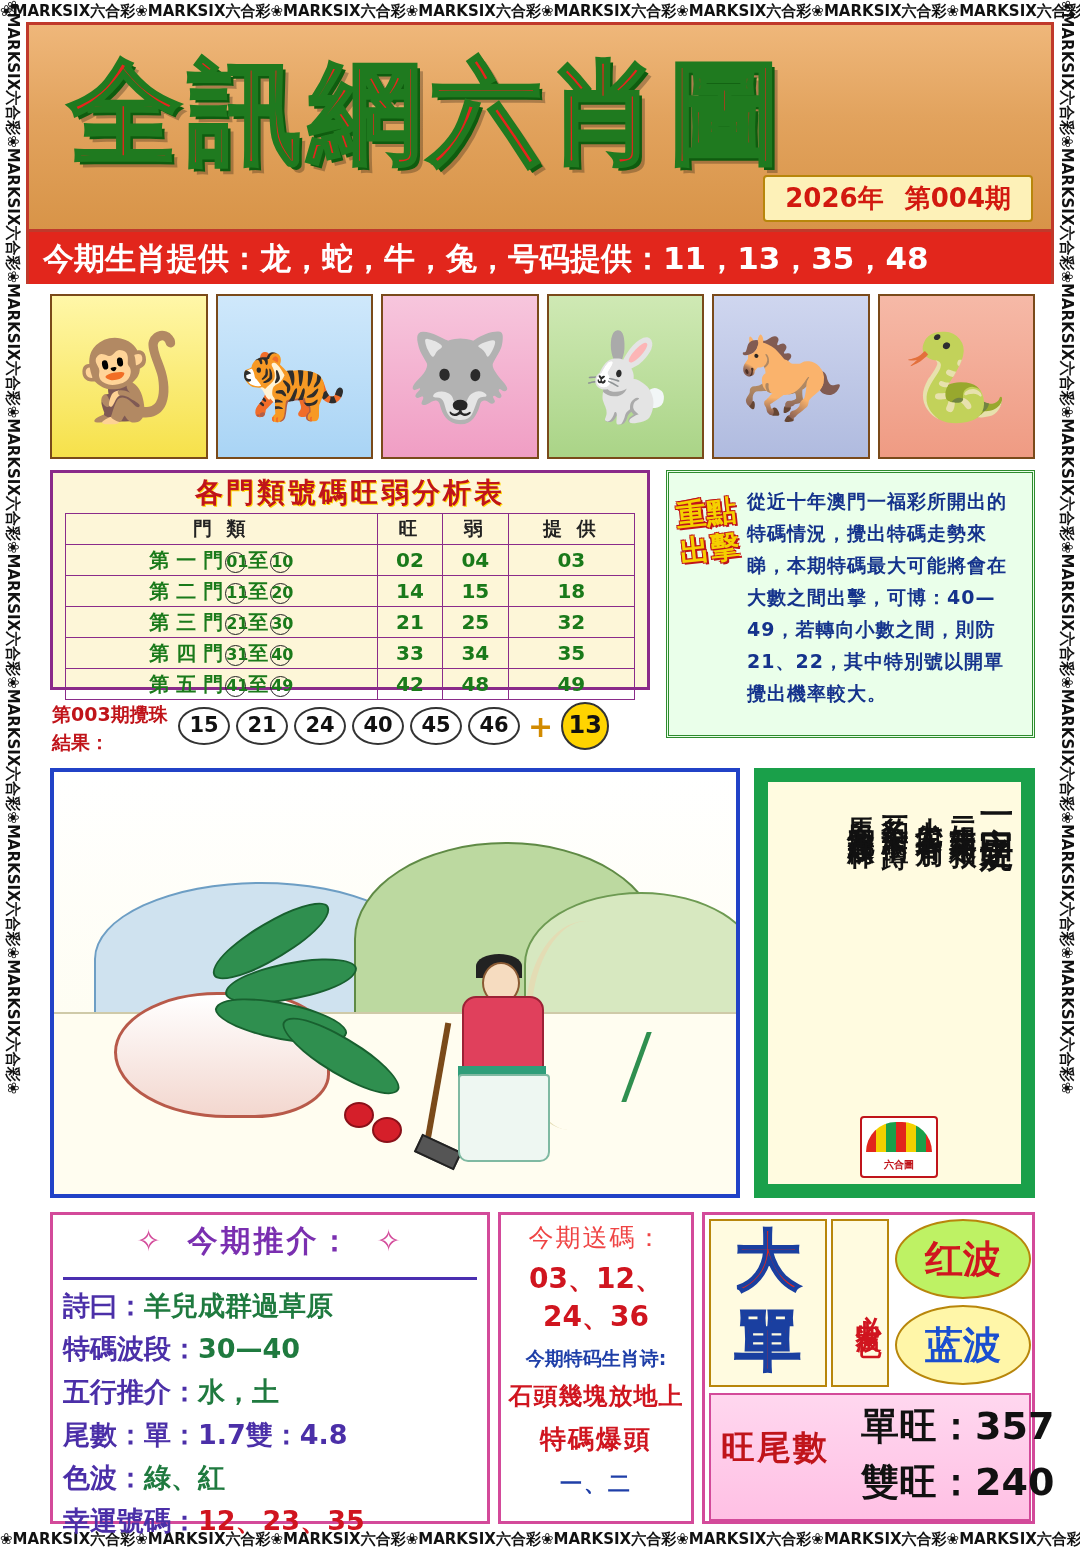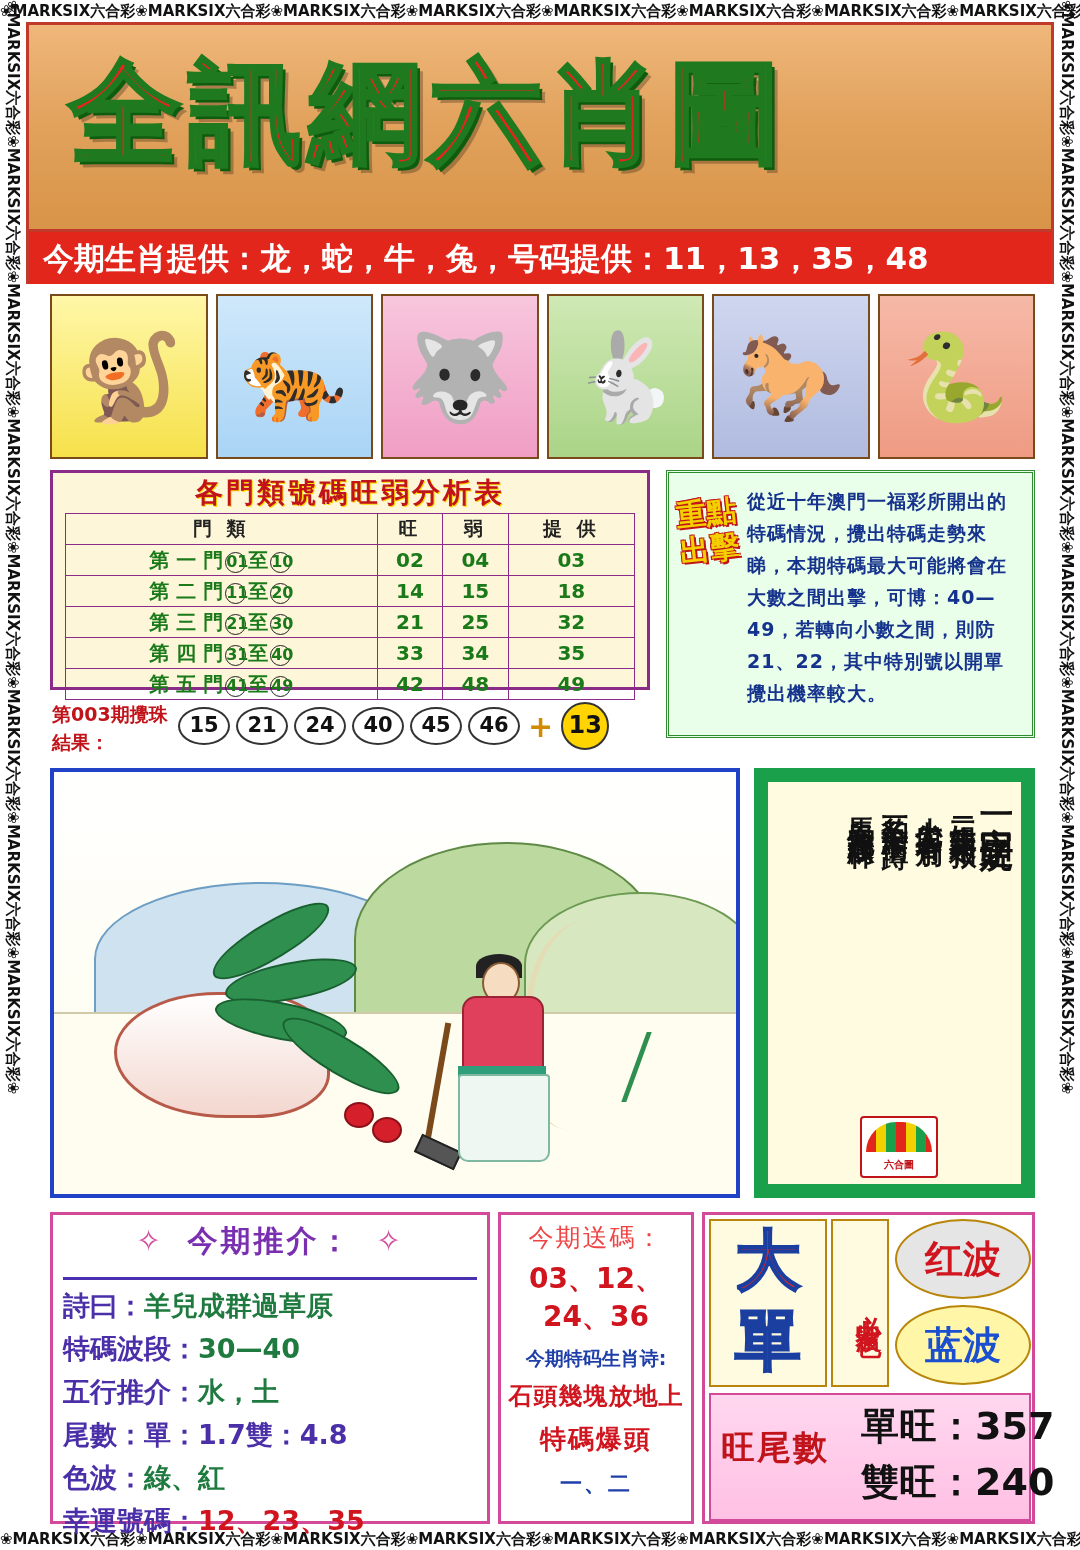--- a/index.html
+++ b/index.html
@@ -216,21 +216,21 @@
   .bizhong{
     position:absolute;left:126px;top:4px;width:58px;height:168px;
     background:#fffbe0;border:2px solid #b8860b;box-sizing:border-box;
     writing-mode:vertical-rl;text-orientation:upright;
     font-size:26px;font-weight:bold;color:#d0151f;text-align:center;letter-spacing:6px;padding-top:6px;
   }
   .wave{
     position:absolute;left:190px;width:136px;height:80px;border-radius:50%;
     border:2px solid #b8860b;box-sizing:border-box;text-align:center;font-size:38px;font-weight:bold;line-height:76px;
   }
-  .wave-red{top:4px;background:#e5e5e5;color:#d0151f;}
+  .wave-red{top:4px;background:#bef264;color:#d0151f;}
   .wave-blue{top:90px;background:#fff6a8;color:#1a4fd0;}
   .tailbox{
     position:absolute;left:4px;top:178px;width:322px;height:128px;
     background:linear-gradient(#ffd7ef,#ffc0e4);border:2px solid #d34a9a;box-sizing:border-box;
   }
   .tail-label{
     position:absolute;left:10px;top:30px;font-size:34px;font-weight:bold;color:#c0141a;letter-spacing:2px;
   }
   .tail-l1{position:absolute;left:150px;top:6px;font-size:38px;font-weight:bold;color:#111;white-space:nowrap;}
   .tail-l2{position:absolute;left:150px;top:62px;font-size:38px;font-weight:bold;color:#111;white-space:nowrap;}
@@ -246,20 +246,24 @@
       <div class="vtext">❀MARKSIX六合彩❀MARKSIX六合彩❀MARKSIX六合彩❀MARKSIX六合彩❀MARKSIX六合彩❀MARKSIX六合彩❀MARKSIX六合彩❀MARKSIX六合彩❀</div>
     </div>
   <div class="edge edge-right">
       <div class="vtext">❀MARKSIX六合彩❀MARKSIX六合彩❀MARKSIX六合彩❀MARKSIX六合彩❀MARKSIX六合彩❀MARKSIX六合彩❀MARKSIX六合彩❀MARKSIX六合彩❀</div>
     </div>
 
   <div class="content">
 
     <div class="header">
       <div class="title-big">全訊網六肖圖</div>
+      <div class="issue-box">
+        <span>2026年</span>
+        <span>第004期</span>
+      </div>
     </div>
     <div class="banner">今期生肖提供：龙，蛇，牛，兔，号码提供：11，13，35，48</div>
 
     <div class="animals">
       <div class="animal a1">
           <div class="animal-emoji">🐒</div>
         </div>
       <div class="animal a2">
           <div class="animal-emoji">🐅</div>
         </div>

